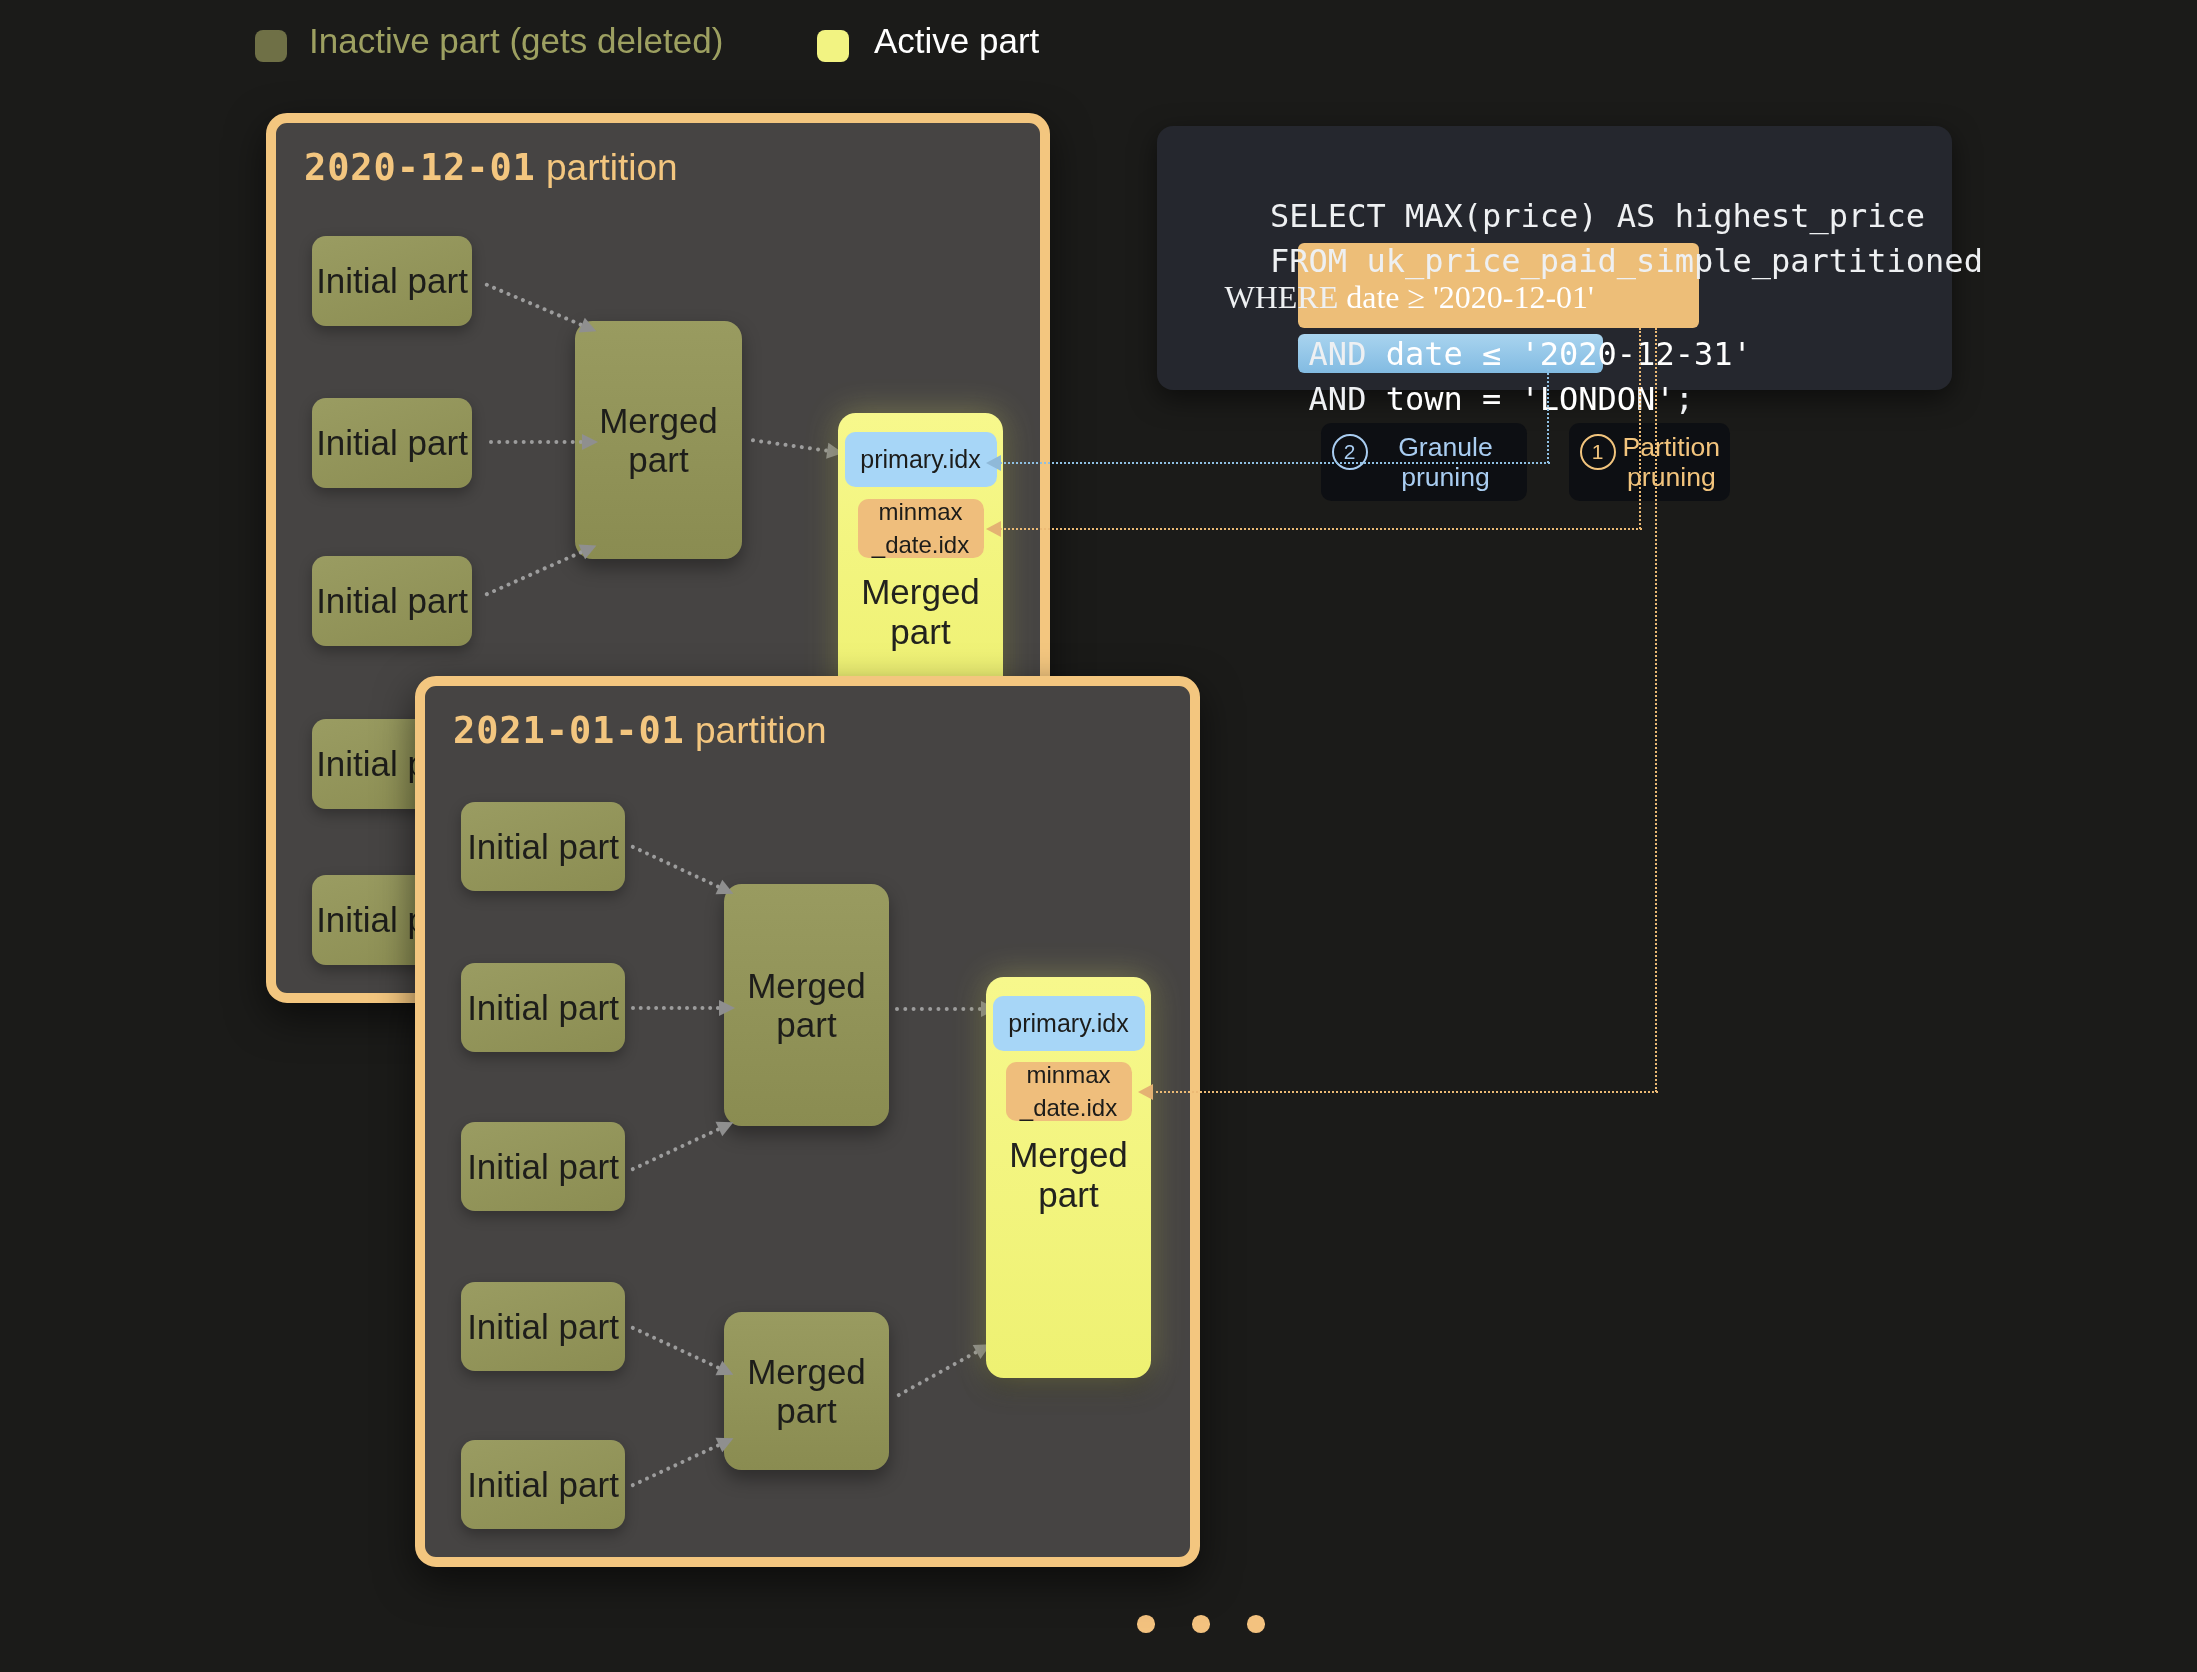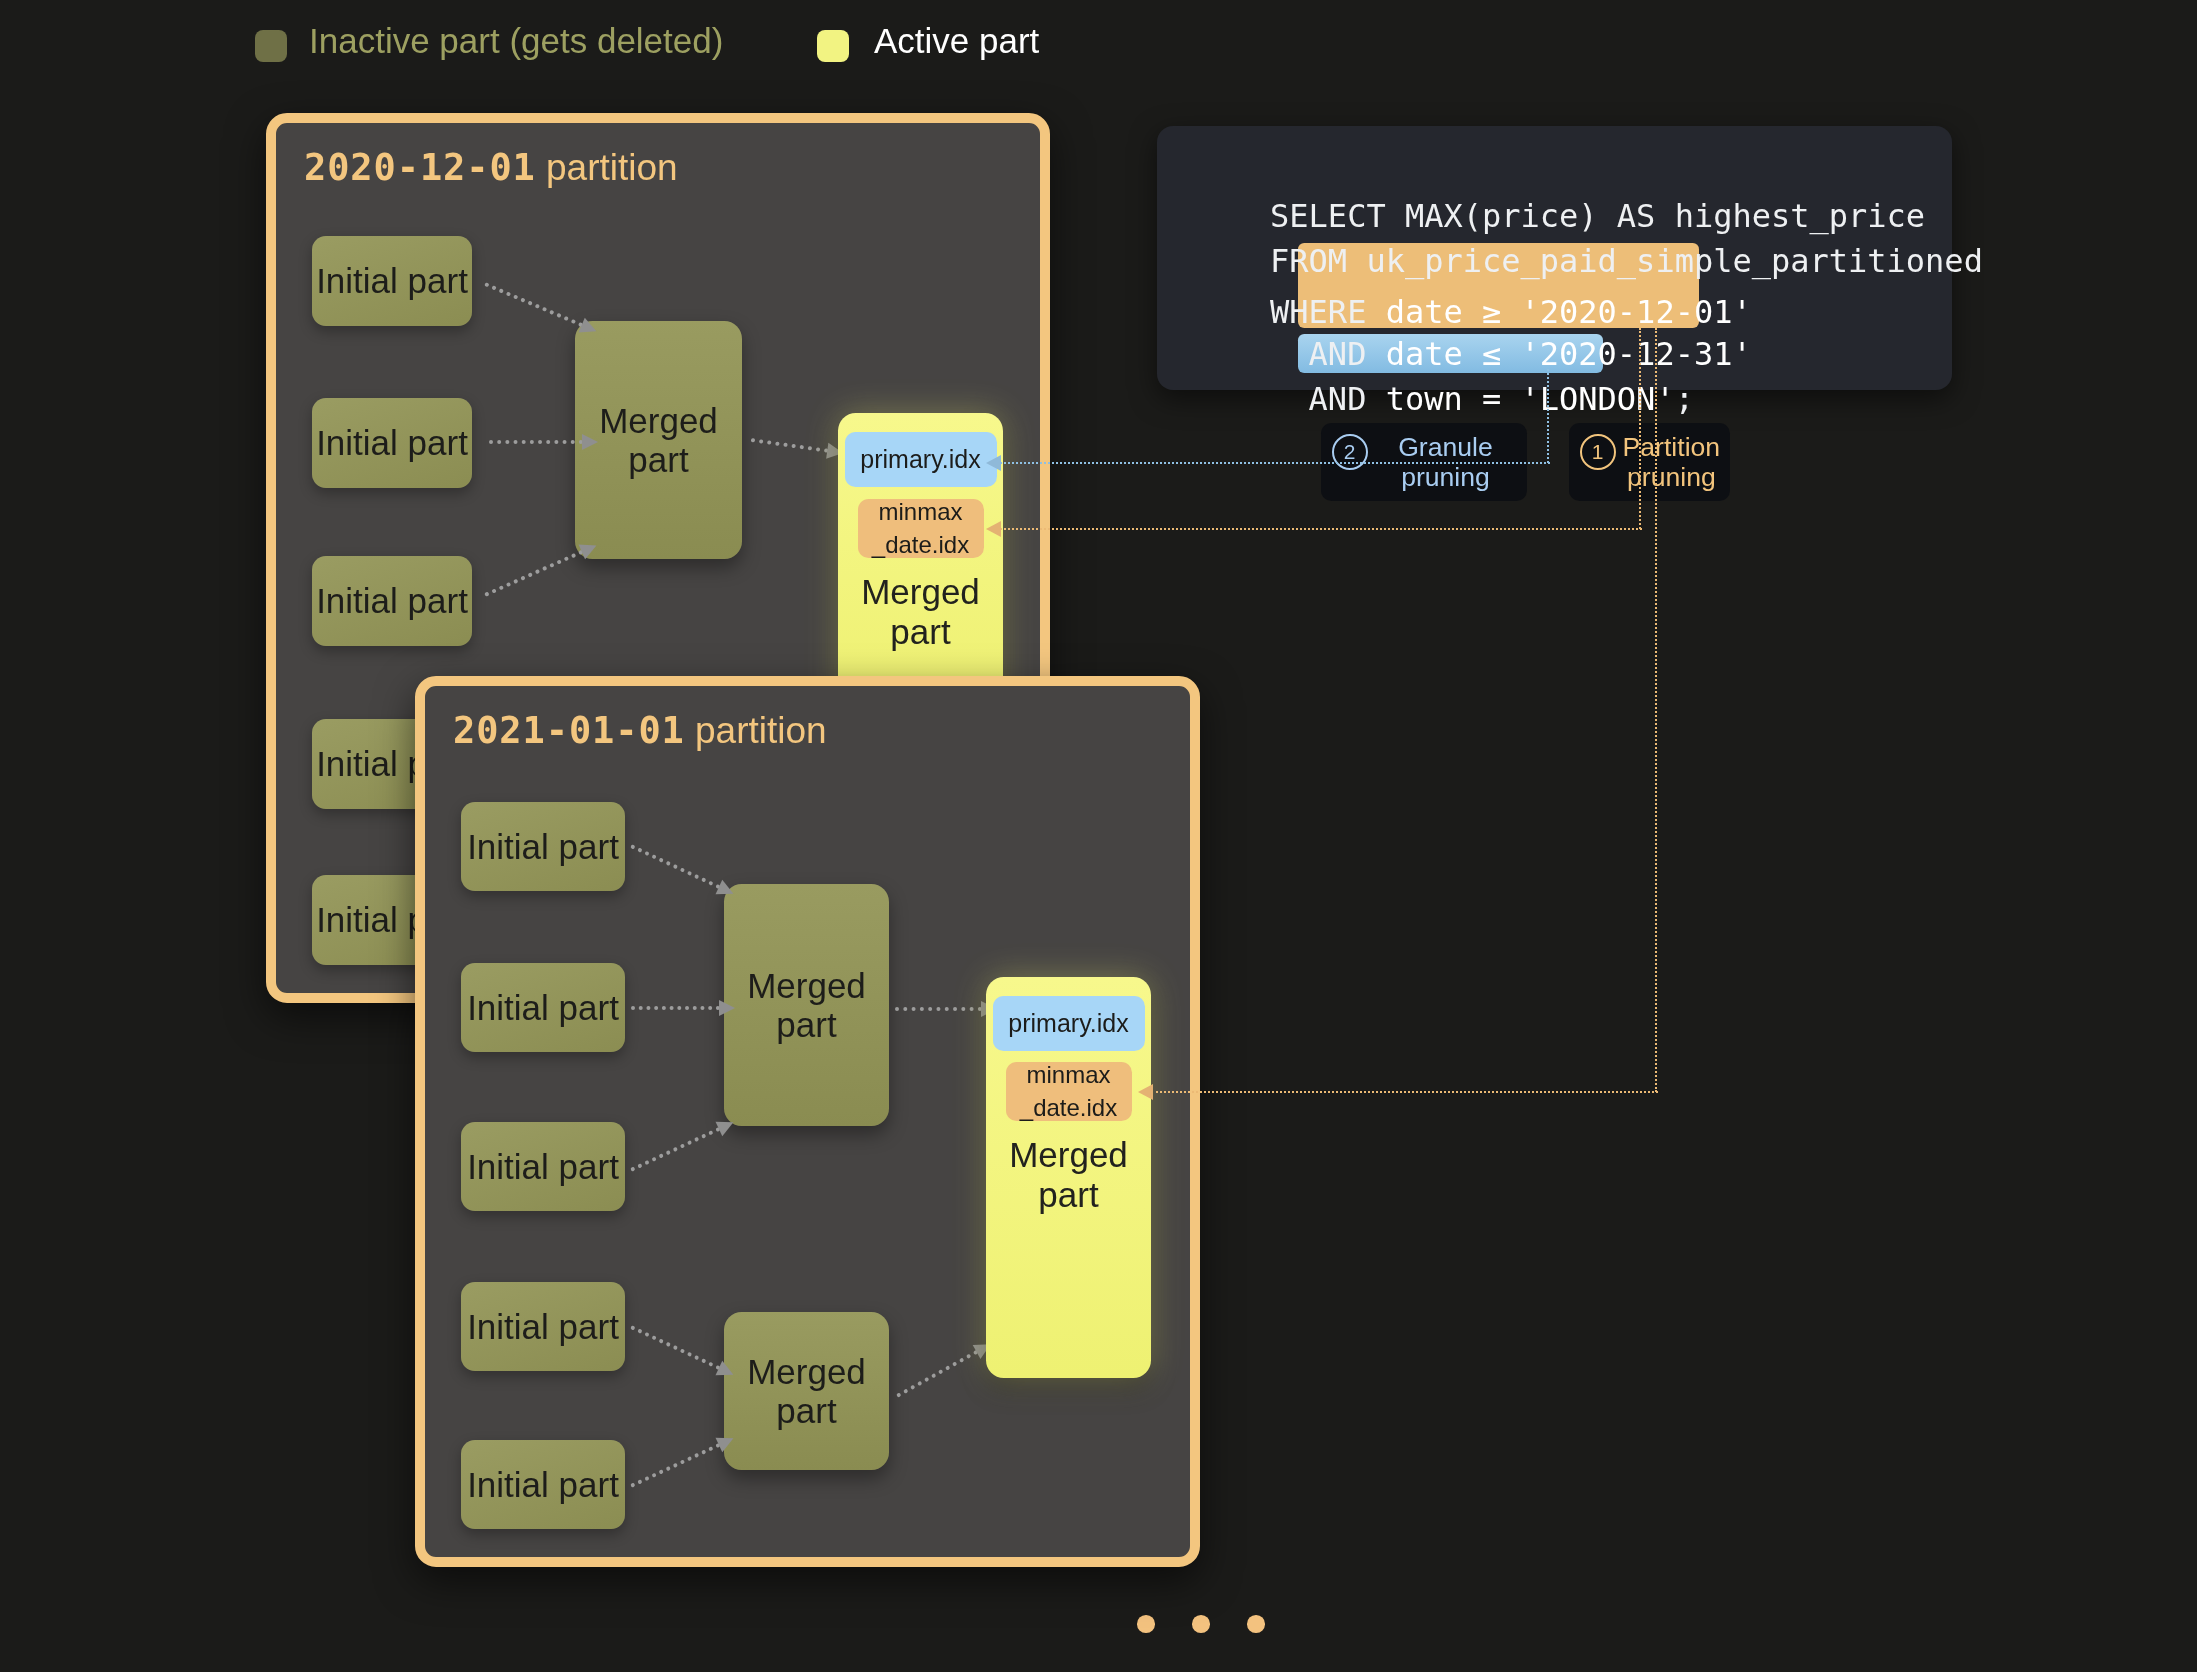--- a/index.html
+++ b/index.html
@@ -145,21 +145,21 @@
   <div class="sql-box"></div>
   <div class="hl-rect hl-date" style="z-index:16;"></div>
   <div class="hl-rect hl-town" style="z-index:16;"></div>
 
   <div class="sql-line" style="top:152px;z-index:17;">
     <span>SELECT MAX(price) AS highest_price</span>
   </div>
   <div class="sql-line" style="top:197px;z-index:17;">
     <span>FROM uk_price_paid_simple_partitioned</span>
   </div>
-  <div class="sql-line" style="top:248px;z-index:17;">
+  <div class="sql-line" style="top:233px;z-index:17;font-family:Liberation Serif, serif;">
     <span>WHERE </span><span class="sql-hl">date ≥ '2020-12-01'</span>
   </div>
   <div class="sql-line" style="top:290px;z-index:17;">
     <span>  AND </span><span class="sql-hl">date ≤ '2020-12-31'</span>
   </div>
   <div class="sql-line" style="top:335px;z-index:17;">
     <span>  AND </span><span class="sql-hl">town = 'LONDON'</span><span>;</span>
   </div>
 
   <div class="ann-box" style="left:1321px;width:206px;z-index:25;">

